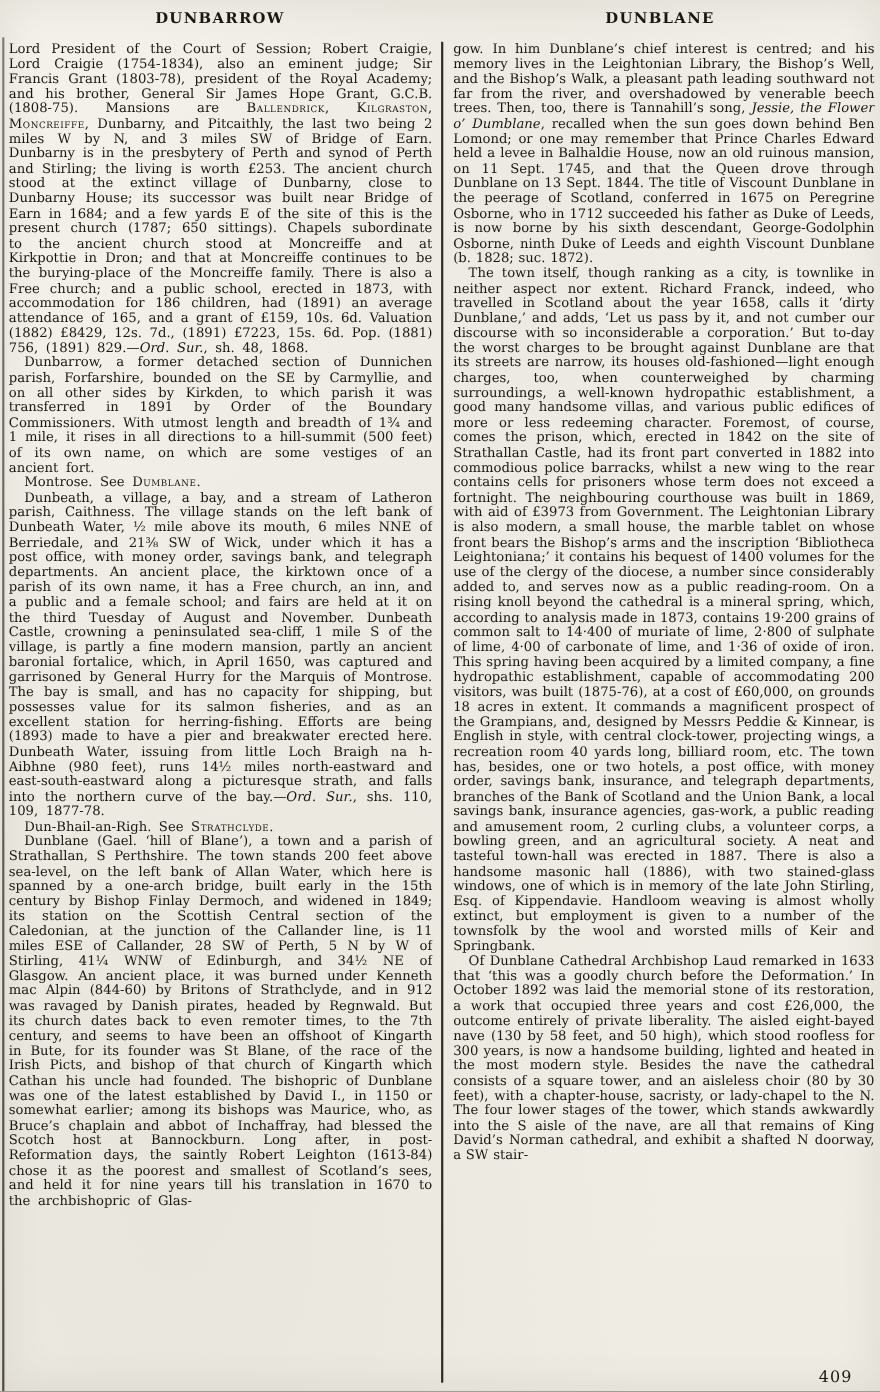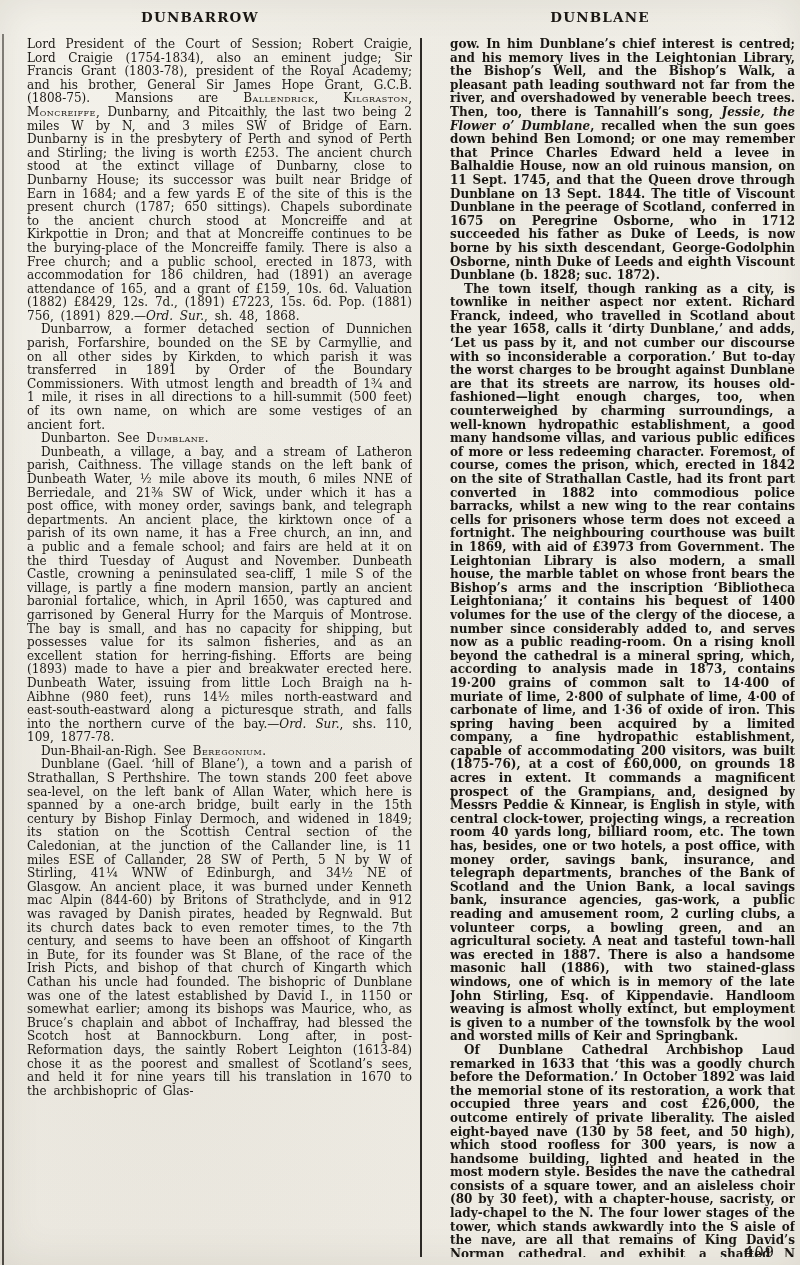--- a/index.html
+++ b/index.html
@@ -26,24 +26,23 @@
     background:linear-gradient(rgba(40,36,30,0.55), rgba(40,36,30,0.8));
   }
   .columns {
     position:absolute; top:38px; left:8px; right:5px; bottom:8px;
     display:flex;
   }
   .col {
     text-align:justify;
     font-size:12px; line-height:13.6px;
     overflow:hidden;
-    margin-left:19px;
   }
   .col.left  { width:385px; word-spacing:3px; }
-  .col.right { flex:1; word-spacing:0.5px;font-weight:bold; }
+  .col.right { flex:1; word-spacing:0.5px; }
   .divider { width:2px; background:#2d2a26; margin-left:8px; margin-right:9px; }
   .col p { margin:0; }
   .col p.indent { text-indent:14px; }
   .b  { font-weight:normal; }
   .i  { font-style:italic; }
   .sc { font-variant:small-caps; letter-spacing:0.5px; }
   .page-number {
     position:absolute; right:25px; bottom:5px;
     font-size:14.5px; letter-spacing:1px;text-align:right;
   }
@@ -54,23 +53,23 @@
 <div class="page" style="color: rgb(26, 23, 19);">
   <div class="header-row">
     <div class="header">DUNBARROW</div>
     <div class="header">DUNBLANE</div>
   </div>
   <div class="left-edge-line"></div>
   <div class="columns">
     <div class="col left" id="col-left">
         <p><span>Lord President of the Court of Session; Robert Craigie, Lord Craigie (1754-1834), also an eminent judge; Sir Francis Grant (1803-78), president of the Royal Academy; and his brother, General Sir James Hope Grant, G.C.B. (1808-75). Mansions are </span><span class="sc">Ballendrick</span><span>, </span><span class="sc">Kilgraston</span><span>, </span><span class="sc">Moncreiffe</span><span>, Dunbarny, and Pitcaithly, the last two being 2 miles W by N, and 3 miles SW of Bridge of Earn. Dunbarny is in the presbytery of Perth and synod of Perth and Stirling; the living is worth £253. The ancient church stood at the extinct village of Dunbarny, close to Dunbarny House; its successor was built near Bridge of Earn in 1684; and a few yards E of the site of this is the present church (1787; 650 sittings). Chapels subordinate to the ancient church stood at Moncreiffe and at Kirkpottie in Dron; and that at Moncreiffe continues to be the burying-place of the Moncreiffe family. There is also a Free church; and a public school, erected in 1873, with accommodation for 186 children, had (1891) an average attendance of 165, and a grant of £159, 10s. 6d. Valuation (1882) £8429, 12s. 7d., (1891) £7223, 15s. 6d. Pop. (1881) 756, (1891) 829.—</span><span class="i">Ord. Sur.</span><span>, sh. 48, 1868.</span></p>
         <p class="indent"><span class="b">Dunbarrow,</span><span> a former detached section of Dunnichen parish, Forfarshire, bounded on the SE by Carmyllie, and on all other sides by Kirkden, to which parish it was transferred in 1891 by Order of the Boundary Commissioners. With utmost length and breadth of 1¾ and 1 mile, it rises in all directions to a hill-summit (500 feet) of its own name, on which are some vestiges of an ancient fort.</span></p>
-        <p class="indent"><span class="b">Dunbarton.</span><span> See </span><span class="sc">Dumblane</span><span>.</span></p>
+        <p class="indent"><span class="b">Montrose.</span><span> See </span><span class="sc">Dumblane</span><span>.</span></p>
         <p class="indent"><span class="b">Dunbeath,</span><span> a village, a bay, and a stream of Latheron parish, Caithness. The village stands on the left bank of Dunbeath Water, ½ mile above its mouth, 6 miles NNE of Berriedale, and 21⅜ SW of Wick, under which it has a post office, with money order, savings bank, and telegraph departments. An ancient place, the kirktown once of a parish of its own name, it has a Free church, an inn, and a public and a female school; and fairs are held at it on the third Tuesday of August and November. Dunbeath Castle, crowning a peninsulated sea-cliff, 1 mile S of the village, is partly a fine modern mansion, partly an ancient baronial fortalice, which, in April 1650, was captured and garrisoned by General Hurry for the Marquis of Montrose. The bay is small, and has no capacity for shipping, but possesses value for its salmon fisheries, and as an excellent station for herring-fishing. Efforts are being (1893) made to have a pier and breakwater erected here. Dunbeath Water, issuing from little Loch Braigh na h-Aibhne (980 feet), runs 14½ miles north-eastward and east-south-eastward along a picturesque strath, and falls into the northern curve of the bay.—</span><span class="i">Ord. Sur.</span><span>, shs. 110, 109, 1877-78.</span></p>
-        <p class="indent"><span class="b">Dun-Bhail-an-Righ.</span><span> See </span><span class="sc">Beregonium</span><span>.</span></p>
+        <p class="indent"><span class="b">Dun-Bhail-an-Righ.</span><span> See </span><span class="sc">Strathclyde</span><span>.</span></p>
         <p class="indent"><span class="b">Dunblane</span><span> (Gael. ‘hill of Blane’), a town and a parish of Strathallan, S Perthshire. The town stands 200 feet above sea-level, on the left bank of Allan Water, which here is spanned by a one-arch bridge, built early in the 15th century by Bishop Finlay Dermoch, and widened in 1849; its station on the Scottish Central section of the Caledonian, at the junction of the Callander line, is 11 miles ESE of Callander, 28 SW of Perth, 5 N by W of Stirling, 41¼ WNW of Edinburgh, and 34½ NE of Glasgow. An ancient place, it was burned under Kenneth mac Alpin (844-60) by Britons of Strathclyde, and in 912 was ravaged by Danish pirates, headed by Regnwald. But its church dates back to even remoter times, to the 7th century, and seems to have been an offshoot of Kingarth in Bute, for its founder was St Blane, of the race of the Irish Picts, and bishop of that church of Kingarth which Cathan his uncle had founded. The bishopric of Dunblane was one of the latest established by David I., in 1150 or somewhat earlier; among its bishops was Maurice, who, as Bruce’s chaplain and abbot of Inchaffray, had blessed the Scotch host at Bannockburn. Long after, in post-Reformation days, the saintly Robert Leighton (1613-84) chose it as the poorest and smallest of Scotland’s sees, and held it for nine years till his translation in 1670 to the archbishopric of Glas-</span></p>
       </div>
     <div class="divider" style="background: rgb(45, 42, 38);"></div>
     <div class="col right" id="col-right">
         <p><span>gow. In him Dunblane’s chief interest is centred; and his memory lives in the Leightonian Library, the Bishop’s Well, and the Bishop’s Walk, a pleasant path leading southward not far from the river, and overshadowed by venerable beech trees. Then, too, there is Tannahill’s song, </span><span class="i">Jessie, the Flower o’ Dumblane</span><span>, recalled when the sun goes down behind Ben Lomond; or one may remember that Prince Charles Edward held a levee in Balhaldie House, now an old ruinous mansion, on 11 Sept. 1745, and that the Queen drove through Dunblane on 13 Sept. 1844. The title of Viscount Dunblane in the peerage of Scotland, conferred in 1675 on Peregrine Osborne, who in 1712 succeeded his father as Duke of Leeds, is now borne by his sixth descendant, George-Godolphin Osborne, ninth Duke of Leeds and eighth Viscount Dunblane (b. 1828; suc. 1872).</span></p>
         <p class="indent"><span>The town itself, though ranking as a city, is townlike in neither aspect nor extent. Richard Franck, indeed, who travelled in Scotland about the year 1658, calls it ‘dirty Dunblane,’ and adds, ‘Let us pass by it, and not cumber our discourse with so inconsiderable a corporation.’ But to-day the worst charges to be brought against Dunblane are that its streets are narrow, its houses old-fashioned—light enough charges, too, when counterweighed by charming surroundings, a well-known hydropathic establishment, a good many handsome villas, and various public edifices of more or less redeeming character. Foremost, of course, comes the prison, which, erected in 1842 on the site of Strathallan Castle, had its front part converted in 1882 into commodious police barracks, whilst a new wing to the rear contains cells for prisoners whose term does not exceed a fortnight. The neighbouring courthouse was built in 1869, with aid of £3973 from Government. The Leightonian Library is also modern, a small house, the marble tablet on whose front bears the Bishop’s arms and the inscription ‘Bibliotheca Leightoniana;’ it contains his bequest of 1400 volumes for the use of the clergy of the diocese, a number since considerably added to, and serves now as a public reading-room. On a rising knoll beyond the cathedral is a mineral spring, which, according to analysis made in 1873, contains 19·200 grains of common salt to 14·400 of muriate of lime, 2·800 of sulphate of lime, 4·00 of carbonate of lime, and 1·36 of oxide of iron. This spring having been acquired by a limited company, a fine hydropathic establishment, capable of accommodating 200 visitors, was built (1875-76), at a cost of £60,000, on grounds 18 acres in extent. It commands a magnificent prospect of the Grampians, and, designed by Messrs Peddie &amp; Kinnear, is English in style, with central clock-tower, projecting wings, a recreation room 40 yards long, billiard room, etc. The town has, besides, one or two hotels, a post office, with money order, savings bank, insurance, and telegraph departments, branches of the Bank of Scotland and the Union Bank, a local savings bank, insurance agencies, gas-work, a public reading and amusement room, 2 curling clubs, a volunteer corps, a bowling green, and an agricultural society. A neat and tasteful town-hall was erected in 1887. There is also a handsome masonic hall (1886), with two stained-glass windows, one of which is in memory of the late John Stirling, Esq. of Kippendavie. Handloom weaving is almost wholly extinct, but employment is given to a number of the townsfolk by the wool and worsted mills of Keir and Springbank.</span></p>
         <p class="indent"><span>Of Dunblane Cathedral Archbishop Laud remarked in 1633 that ‘this was a goodly church before the Deformation.’ In October 1892 was laid the memorial stone of its restoration, a work that occupied three years and cost £26,000, the outcome entirely of private liberality. The aisled eight-bayed nave (130 by 58 feet, and 50 high), which stood roofless for 300 years, is now a handsome building, lighted and heated in the most modern style. Besides the nave the cathedral consists of a square tower, and an aisleless choir (80 by 30 feet), with a chapter-house, sacristy, or lady-chapel to the N. The four lower stages of the tower, which stands awkwardly into the S aisle of the nave, are all that remains of King David’s Norman cathedral, and exhibit a shafted N doorway, a SW stair-</span></p>
       </div>
   </div>
   <div class="page-number">409</div>

